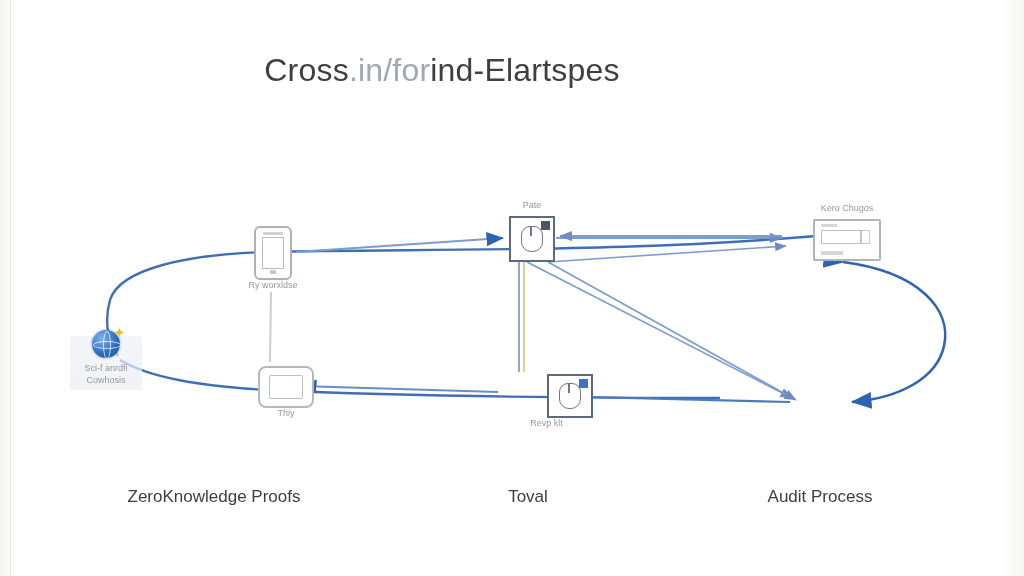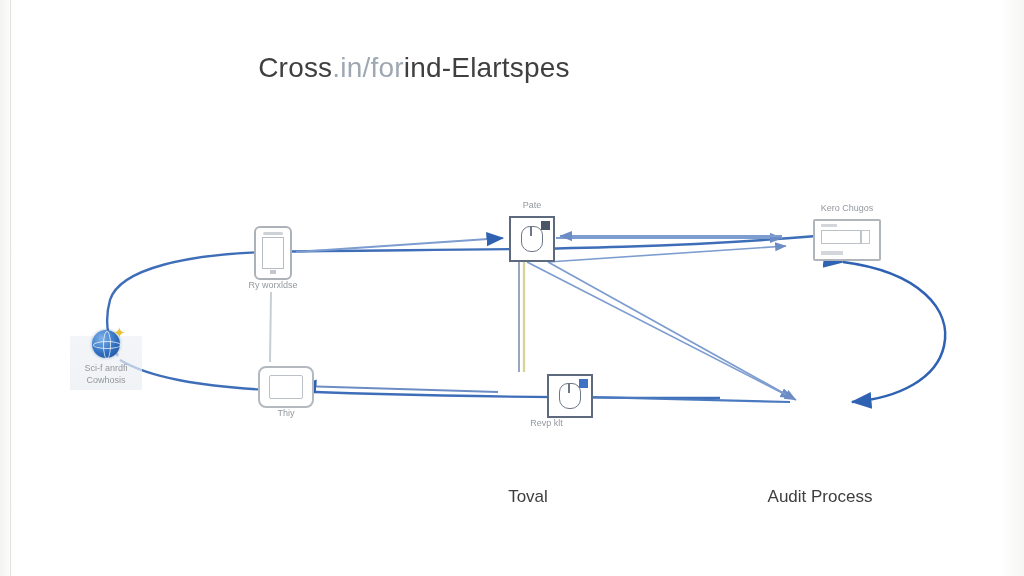--- a/index.html
+++ b/index.html
@@ -15,22 +15,23 @@
       #fdfdfb;
     overflow:hidden;
   }
   
   #edge-rule{
     position:absolute;left:10px;top:0;width:1px;height:576px;
     background:#e2e3e0;
   }
   #title{
     position:absolute;left:0;top:52px;width:828px;text-align:center;
-    font-size:28px;color:#3f3f3f;letter-spacing:0.2px;
+    font-size:32px;color:#3f3f3f;letter-spacing:0.2px;
     white-space:nowrap;
+    padding-left:28px;
   }
   
   #title .smear{
     color:#8e99a6;
     filter:blur(0.6px);
     opacity:.85;
   }
   svg#wires{position:absolute;left:0;top:0;width:1024px;height:576px;}
 
   .node{position:absolute;}
@@ -234,16 +235,17 @@
     <div class="chip">
       <div class="lip"></div>
       <div class="slot"></div>
       <div class="led"></div>
       <div class="foot"></div>
     </div>
     <div class="caption" style="top:-16px;">Kero Chugos</div>
   </div>
 
 
+  <div class="collabel" style="left:214px;">ZeroKnowledge Proofs</div>
   <div class="collabel" style="left:528px;">Toval</div>
   <div class="collabel" style="left:820px;">Audit Process</div>
 
 </div>
 
 </body></html>

